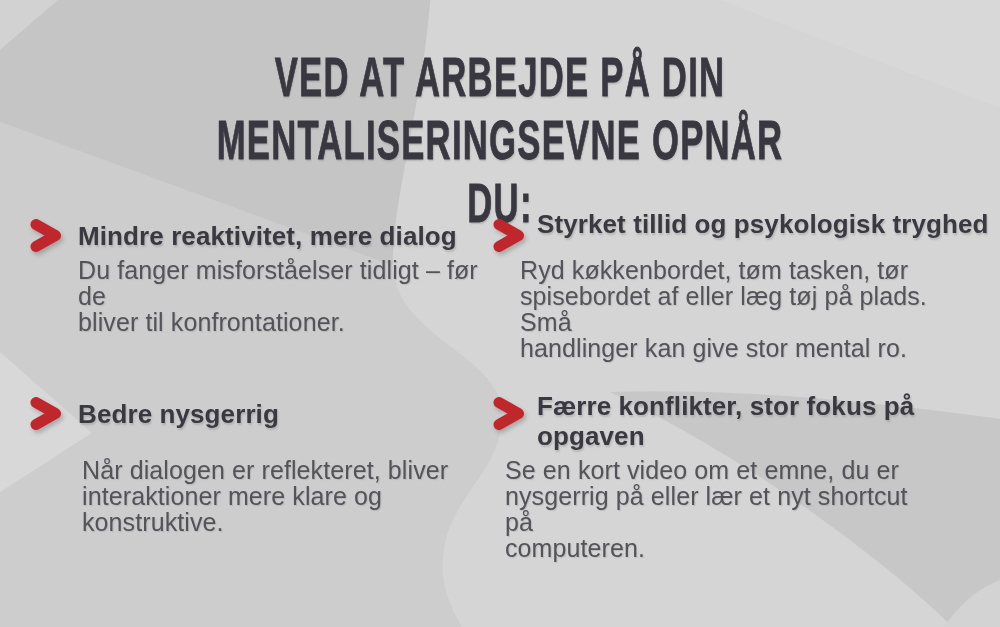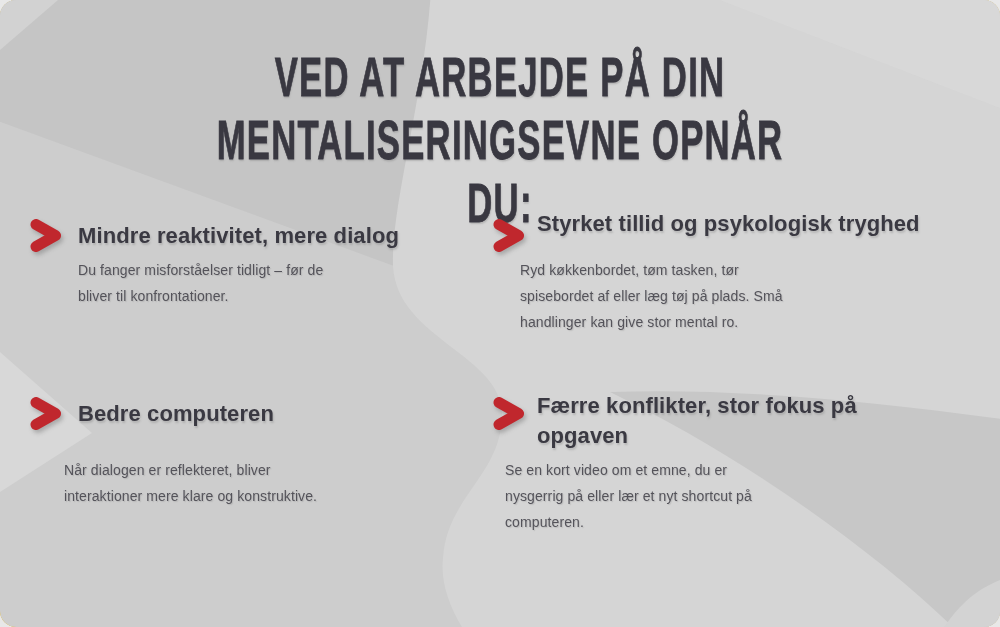--- a/index.html
+++ b/index.html
@@ -3,57 +3,56 @@
 <meta charset="utf-8">
 <style>
   html,body{margin:0;padding:0;background:#e8e8e8;}
   .canvas{
     position:relative;
     width:1000px;height:627px;
     overflow:hidden;
     background:#eab308;
     font-family:"Liberation Sans",sans-serif;
     color:#3a3942;
-    border-radius:16px;
   }
   .bg{position:absolute;left:0;top:0;width:100%;height:100%;}
   .title{
     position:absolute;left:0;top:46px;width:1000px;margin:0;
     text-align:center;
     font-size:55px;line-height:63px;font-weight:700;
     letter-spacing:2px;
     color:#393841;
     -webkit-text-stroke:0.8px #393841;
     transform:scaleX(0.63);
     white-space:pre-line;
     text-shadow:1px 2px 2px rgba(110,110,110,0.30);
   }
   .chevron{
     position:absolute;width:37px;height:35px;
     filter:drop-shadow(2px 3px 2px rgba(100,100,100,0.40));
   }
   .heading{
     position:absolute;
-    font-size:22px;font-weight:700;line-height:30px;
+    font-size:26px;font-weight:700;line-height:30px;
     letter-spacing:0.1px;
     color:#3a3942;
     white-space:pre-line;
     text-shadow:1px 2px 2px rgba(110,110,110,0.30);
   }
   .body{
     position:absolute;
-    font-size:14px;font-weight:400;line-height:26px;
+    font-size:25px;font-weight:400;line-height:26px;
     letter-spacing:0.1px;
     color:#54535a;
     white-space:pre-line;
     text-shadow:1px 1px 1px rgba(120,120,120,0.25);
   }
   .c1{left:28px;top:218px}  .h1{left:78px;top:221px;width:400px}  .b1{left:78px;top:257px;width:410px}
   .c2{left:491px;top:218px} .h2{left:537px;top:209px;width:460px} .b2{left:520px;top:257px;width:430px}
-  .c3{left:28px;top:396px}  .h3{left:78px;top:399px;width:400px}  .b3{left:64px;top:457px;width:430px}
+  .c3{left:28px;top:396px}  .h3{left:78px;top:399px;width:400px}  .b3{left:82px;top:457px;width:430px}
   .c4{left:491px;top:396px} .h4{left:537px;top:391px;width:400px} .b4{left:505px;top:457px;width:420px}
 </style>
 </head>
 <body>
 
 <div class="canvas">
 
   <svg class="bg" viewBox="0 0 1000 627" preserveAspectRatio="none" aria-hidden="true">
     <rect width="1000" height="627" fill="#cdcdcd"></rect>
 
@@ -96,21 +95,21 @@
     <div class="heading h2">Styrket tillid og psykologisk tryghed</div>
     <div class="body b2">Ryd køkkenbordet, tøm tasken, tør
 spisebordet af eller læg tøj på plads. Små
 handlinger kan give stor mental ro.</div>
   </div>
 
   <div>
     <svg class="chevron c3" viewBox="0 0 37 35">
       <polyline points="8,6.5 27.5,17.5 8,28.5" fill="none" stroke="#c0272d" stroke-width="11" stroke-linecap="round" stroke-linejoin="round"></polyline>
     </svg>
-    <div class="heading h3">Bedre computeren</div>
+    <div class="heading h3">Bedre nysgerrig</div>
     <div class="body b3">Når dialogen er reflekteret, bliver
 interaktioner mere klare og konstruktive.</div>
   </div>
 
   <div>
     <svg class="chevron c4" viewBox="0 0 37 35">
       <polyline points="8,6.5 27.5,17.5 8,28.5" fill="none" stroke="#c0272d" stroke-width="11" stroke-linecap="round" stroke-linejoin="round"></polyline>
     </svg>
     <div class="heading h4">Færre konflikter, stor fokus på
 opgaven</div>

